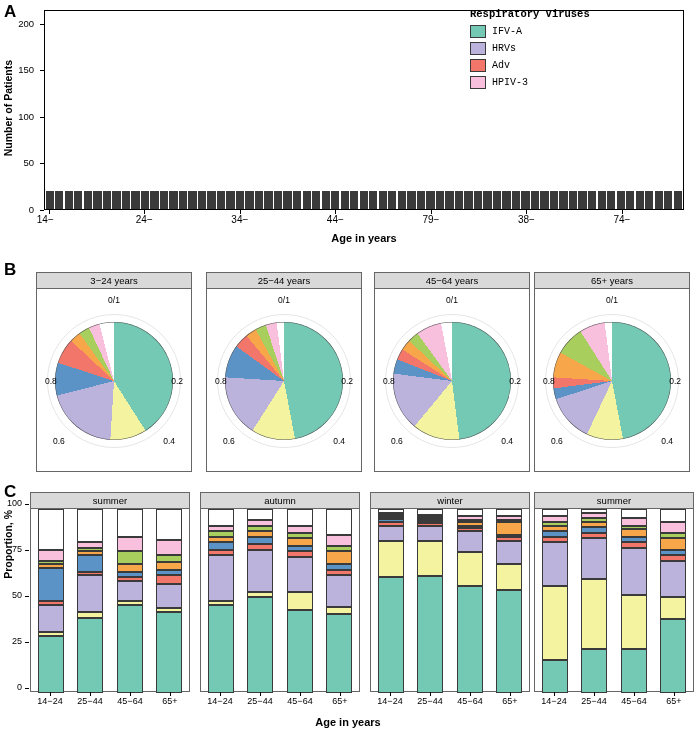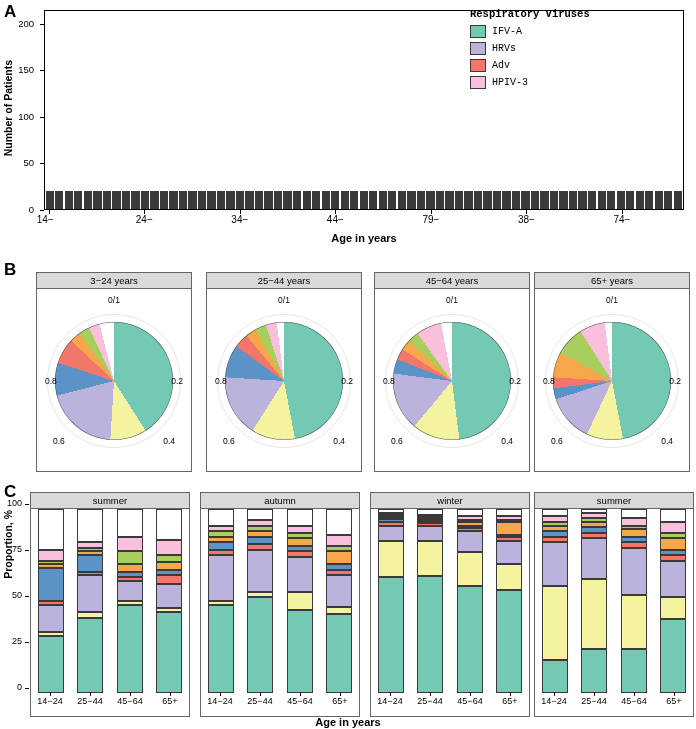--- a/index.html
+++ b/index.html
@@ -27,21 +27,21 @@
   .bfacet{position:absolute;top:14px;width:156px;height:200px;border:1px solid #666;box-sizing:border-box;background:#fff;}
   .fachdr{height:15px;background:#d9d9d9;border-bottom:1px solid #666;font-size:9.5px;text-align:center;line-height:15px;}
   .pieWrap{position:relative;width:100%;height:183px;}
   .pieCircleGuide{position:absolute;left:50%;top:50%;transform:translate(-50%,-50%);width:132px;height:132px;border-radius:50%;border:1px solid #e6e6e6;}
   .pie{position:absolute;left:50%;top:50%;transform:translate(-50%,-50%);width:118px;height:118px;border-radius:50%;}
   .plab{position:absolute;font-size:8.5px;color:#000;}
   
   #panelC{position:absolute;left:0;top:480px;width:696px;height:249px;}
   #C-ylabel{position:absolute;left:2px;top:510px;width:16px;font-size:10.5px;font-weight:bold;
             writing-mode:vertical-rl;transform:rotate(180deg);text-align:center;}
-  .cfacet{position:absolute;top:12px;width:160px;height:225px;border:1px solid #666;box-sizing:border-box;background:#fff;}
+  .cfacet{position:absolute;top:12px;width:160px;height:200px;border:1px solid #666;box-sizing:border-box;background:#fff;}
   .cplot{position:relative;height:184px;}
   .cbars{position:absolute;left:0;bottom:0;width:100%;height:100%;display:flex;align-items:flex-end;justify-content:space-around;}
   .cbar{width:26px;height:100%;display:flex;flex-direction:column-reverse;}
   .cseg{width:100%;border:0.5px solid #3a3a3a;box-sizing:border-box;}
   .cxl{position:absolute;font-size:9px;text-align:center;}
   #C-xtitle{position:absolute;left:0;top:236px;width:696px;text-align:center;font-size:11px;font-weight:bold;}
 </style>
 </head>
 <body>
 

